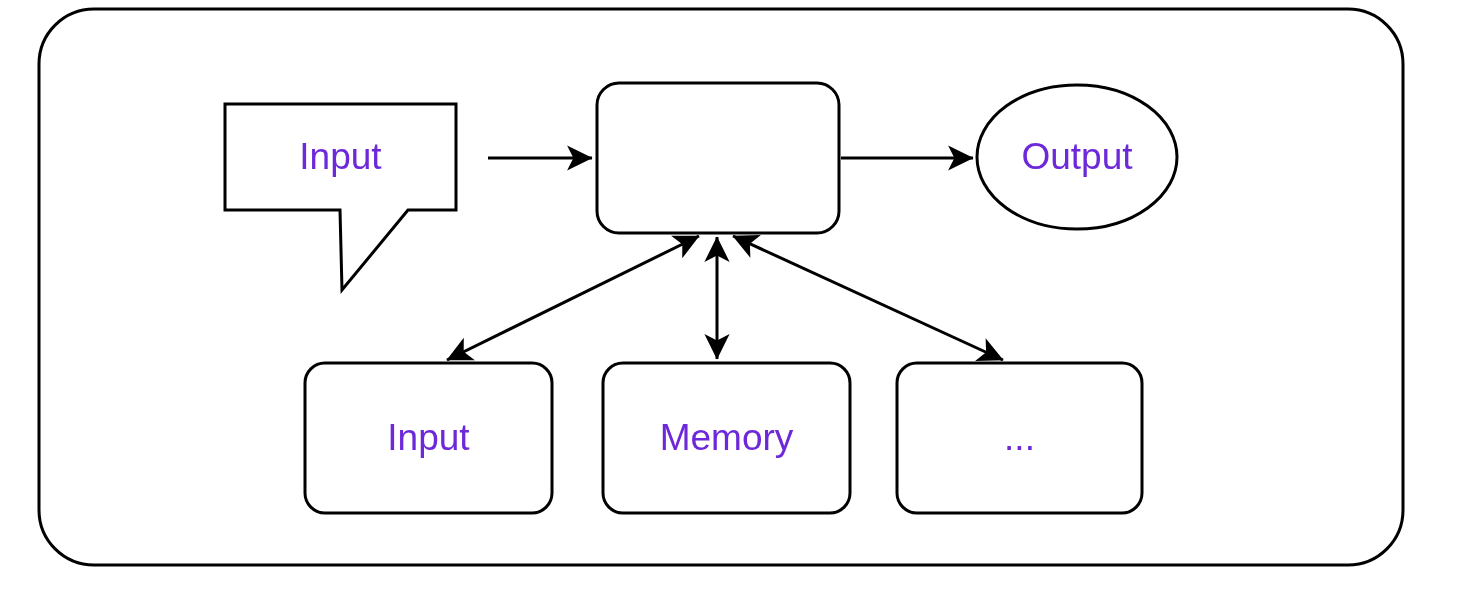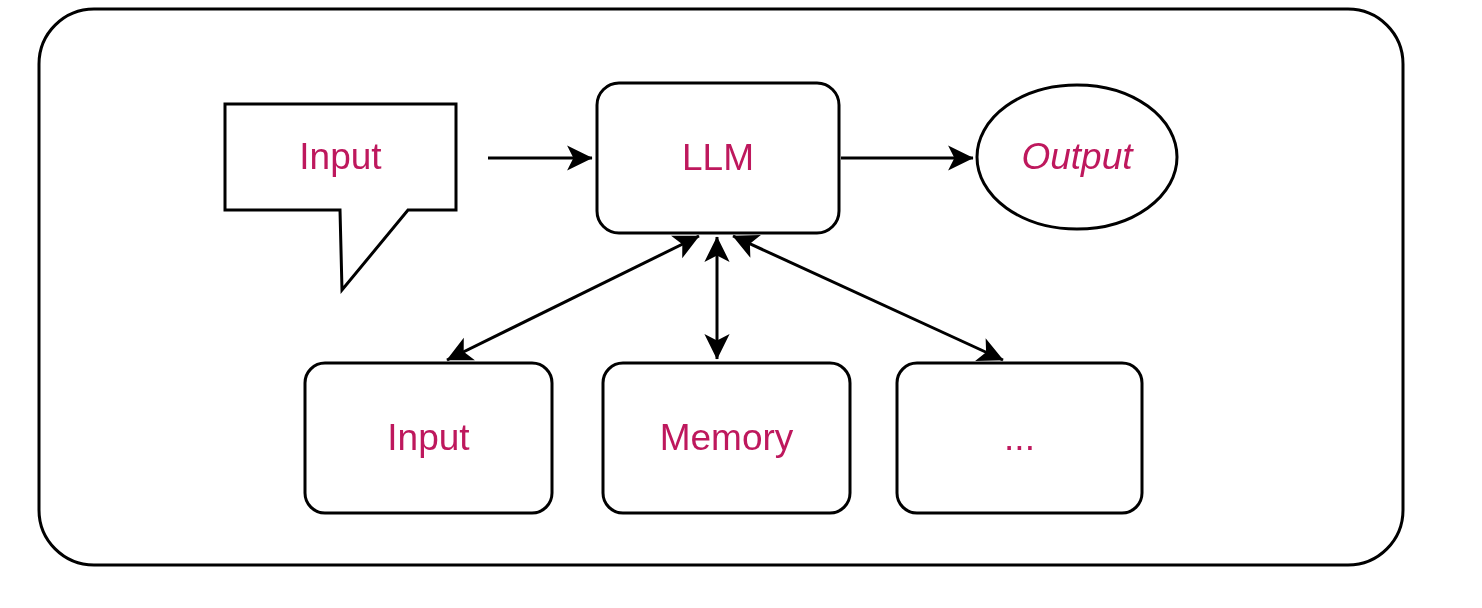--- a/index.html
+++ b/index.html
@@ -21,21 +21,21 @@
     left: 0;
     top: 0;
   }
   .node-label {
     position: absolute;
     display: flex;
     align-items: center;
     justify-content: center;
     font-size: 37px;
     line-height: 1.2;
-    color: #be185d;
+    color: #6d28d9;
     white-space: nowrap;
     pointer-events: none;
   }
   .diagram-title {
     position: absolute;
     left: 39px;
     top: 15px;
     width: 1364px;
     text-align: center;
     font-size: 37px;
@@ -77,23 +77,22 @@
     <rect x="597" y="83" width="242" height="150" rx="22" ry="22" class="shape"></rect>
     <ellipse cx="1077" cy="157" rx="100" ry="72" class="shape"></ellipse>
     <rect x="305" y="363" width="247" height="150" rx="20" ry="20" class="shape"></rect>
     <rect x="603" y="363" width="247" height="150" rx="20" ry="20" class="shape"></rect>
     <rect x="897" y="363" width="245" height="150" rx="20" ry="20" class="shape"></rect>
   </svg>
 
 
   <div class="node-label" style="left:225px; top:104px; width:231px; height:106px;">Input</div>
 
-  <div class="node-label" style="left:597px; top:83px; width:242px; height:150px;">LLM</div>
 
-  <div class="node-label" style="left:977px; top:85px; width:200px; height:144px;font-style:italic;">Output</div>
+  <div class="node-label" style="left:977px; top:85px; width:200px; height:144px;">Output</div>
 
   <div class="node-label" style="left:305px; top:363px; width:247px; height:150px;">Input</div>
 
   <div class="node-label" style="left:603px; top:363px; width:247px; height:150px;">Memory</div>
 
   <div class="node-label" style="left:897px; top:363px; width:245px; height:150px;">...</div>
 
 </div>
 
 </body></html>

